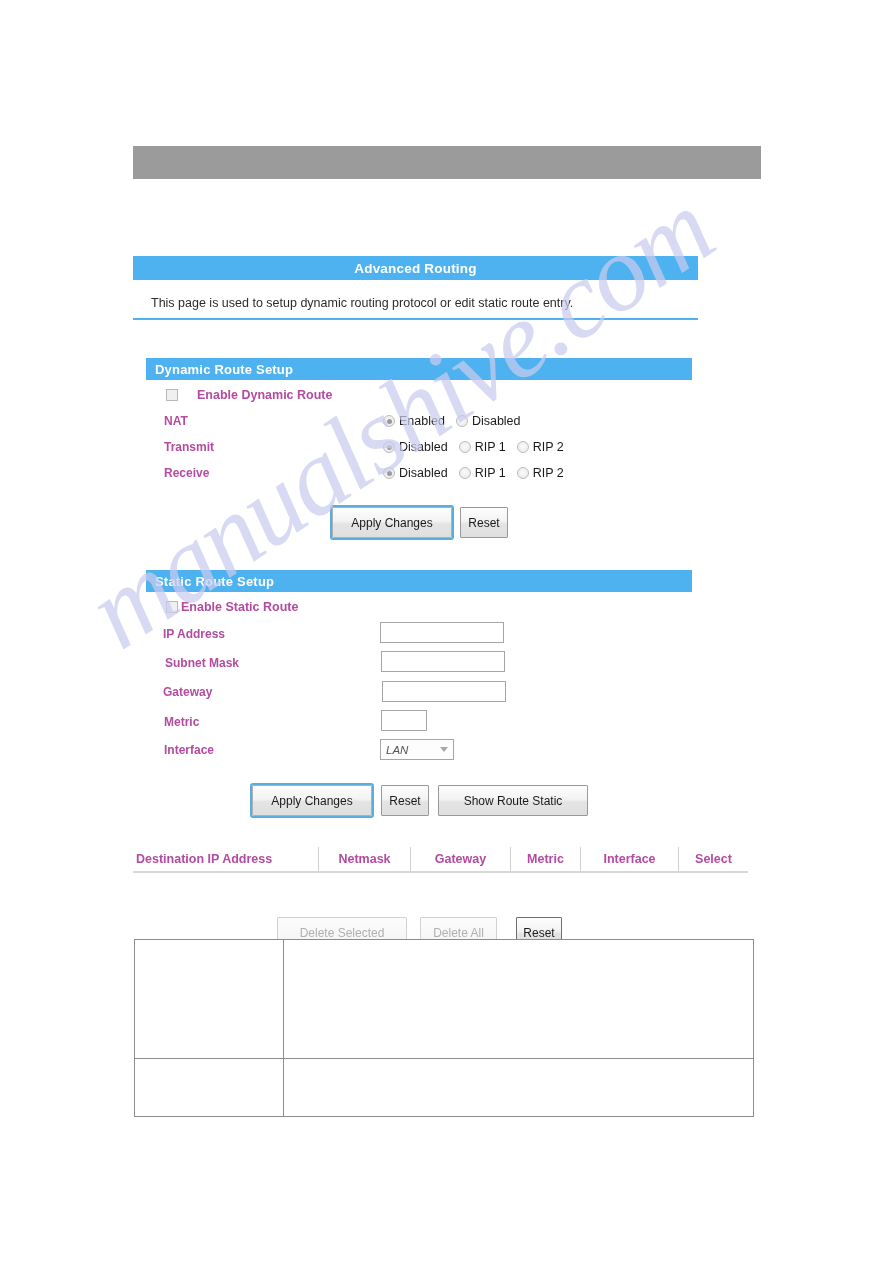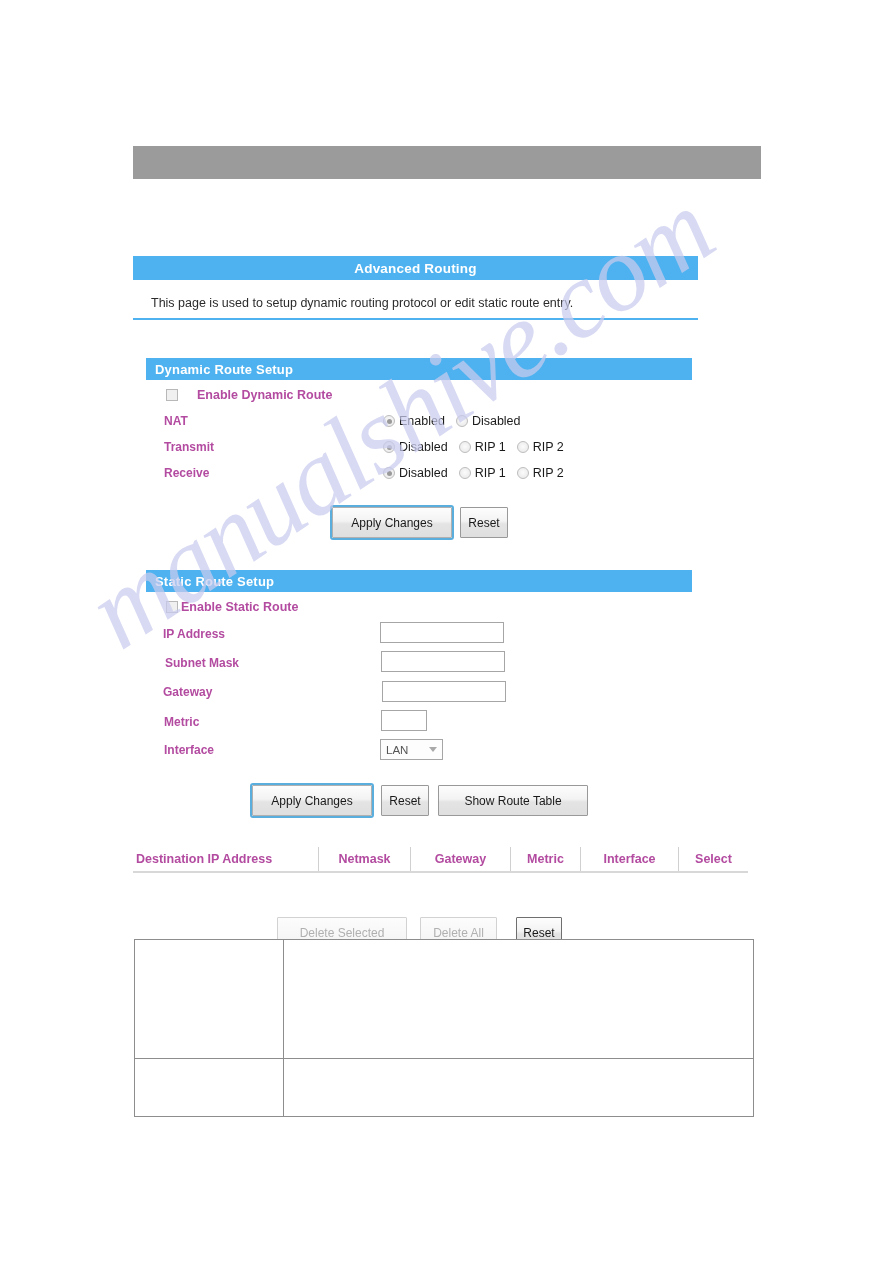--- a/index.html
+++ b/index.html
@@ -372,28 +372,28 @@
 <div class="field-label" style="left:165px; top:656px;">Subnet Mask</div>
 <input class="txt-input" style="left: 381px; top: 651px; width: 124px;" type="text" placeholder="">
 
 <div class="field-label" style="left:163px; top:685px;">Gateway</div>
 <input class="txt-input" style="left: 382px; top: 681px; width: 124px;" type="text" placeholder="">
 
 <div class="field-label" style="left:164px; top:715px;">Metric</div>
 <input class="txt-input" style="left: 381px; top: 710px; width: 46px;" type="text" placeholder="">
 
 <div class="field-label" style="left:164px; top:743px;">Interface</div>
-<div class="sel-input" style="left:380px; top:739px; width:63px;">
+<div class="sel-input" style="left:380px; top:739px; width:74px;font-style:italic;">
   <span>LAN</span>
   <span class="sel-caret"></span>
 </div>
 
 <div class="btn focused" style="left:252px; top:785px; width:120px;">Apply Changes</div>
 <div class="btn" style="left:381px; top:785px; width:48px;">Reset</div>
-<div class="btn" style="left:438px; top:785px; width:150px;">Show Route Table</div>
+<div class="btn" style="left:438px; top:785px; width:150px;">Show Route Static</div>
 
 <div class="route-table">
   <div class="rt-cols">
     <div class="rt-col" style="width:186px;text-align:center;">Destination IP Address</div>
     <div class="rt-col" style="width:92px;">Netmask</div>
     <div class="rt-col" style="width:100px;">Gateway</div>
     <div class="rt-col" style="width:70px;">Metric</div>
     <div class="rt-col" style="width:98px;">Interface</div>
     <div class="rt-col" style="width:69px;">Select</div>
   </div>

